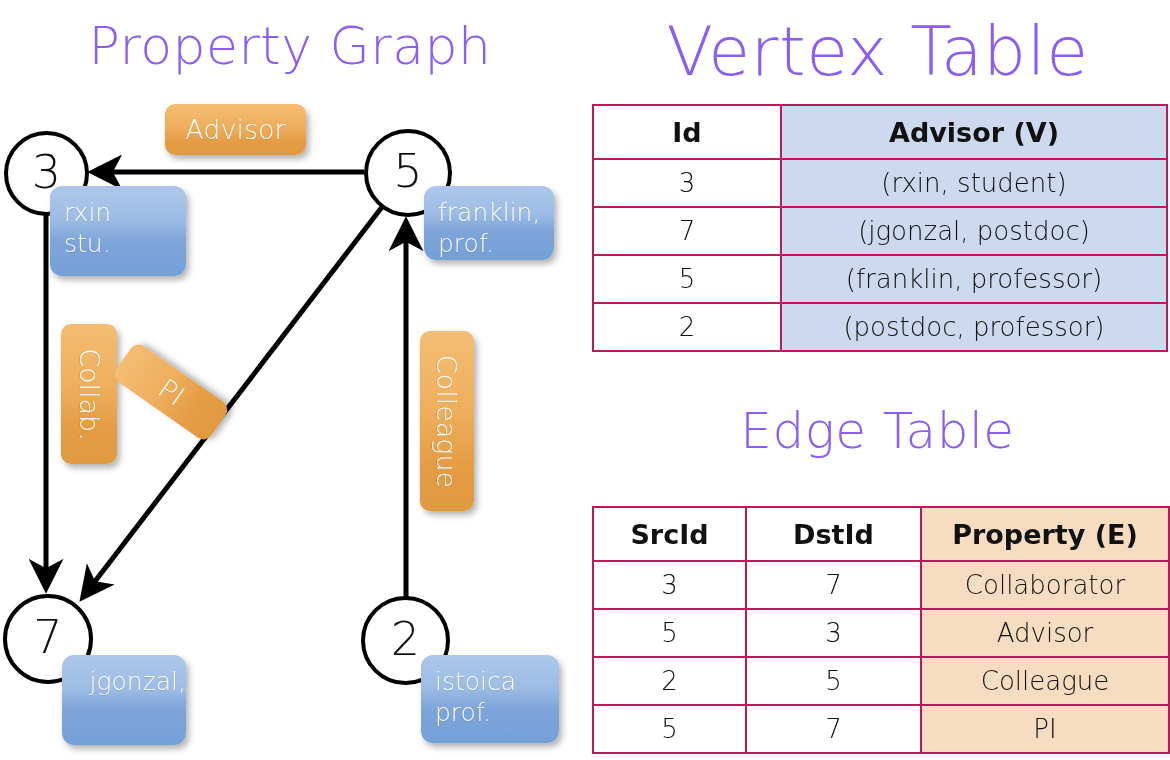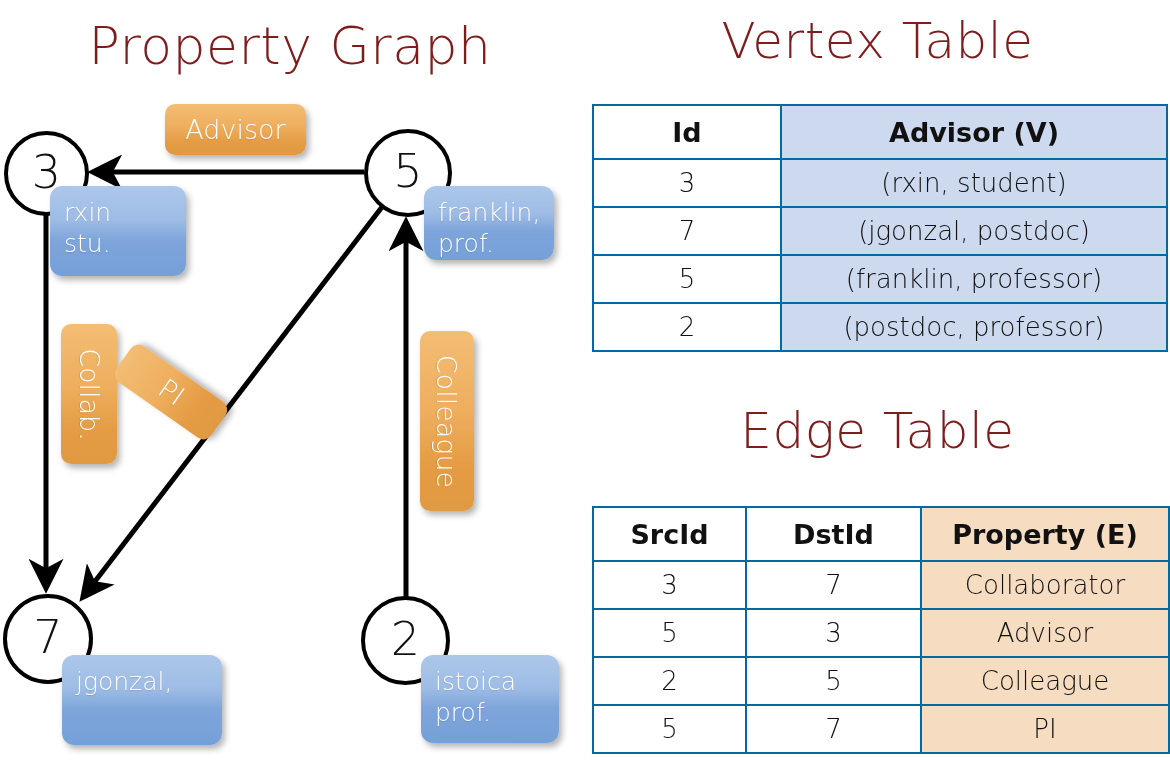--- a/index.html
+++ b/index.html
@@ -14,33 +14,33 @@
     overflow: hidden;
     font-family: "Liberation Sans", sans-serif;
     color: #000;
   }
 
   
   .title {
     position: absolute;
     font-family: "DejaVu Sans", sans-serif;
     font-weight: 300;
-    color: #7f1d1d;
+    color: #8b5cf6;
     white-space: nowrap;
     letter-spacing: 0.5px;
   }
   #title-property-graph {
     left: 0; top: 16px; width: 580px;
     text-align: center;
     font-size: 52px;
   }
   #title-vertex-table {
     left: 585px; top: 12px; width: 585px;
     text-align: center;
-    font-size: 50px;
+    font-size: 68px;
   }
   #title-edge-table {
     left: 585px; top: 402px; width: 585px;
     text-align: center;
     font-size: 50px;
   }
 
   
   #graph-panel {
     position: absolute;
@@ -124,21 +124,21 @@
   }
 
   
   .data-table {
     position: absolute;
     border-collapse: collapse;
     table-layout: fixed;
     background: #fff;
   }
   .data-table td, .data-table th {
-    border: 2px solid #0369a1;
+    border: 2px solid #be185d;
     font-family: "DejaVu Sans", sans-serif;
     font-weight: 300;
     font-size: 26px;
     text-align: center;
     color: #111;
     padding: 0;
     height: 46px;
     white-space: nowrap;
   }
   .data-table th {
@@ -195,21 +195,21 @@
     <span>5</span>
   </div>
   <div class="prop-box" style="left:424px; top:186px; width:130px; height:74px;">
     <span class="ln">franklin,</span>
     <span class="ln">prof.</span>
   </div>
 
   <div class="node-circle" style="left:3px; top:594px; width:90px; height:90px;">
     <span>7</span>
   </div>
-  <div class="prop-box" style="left:62px; top:655px; width:160px; height:90px;">
+  <div class="prop-box" style="left:62px; top:655px; width:124px; height:90px;text-align:right;">
     <span class="ln">jgonzal,</span>
   </div>
 
   <div class="node-circle" style="left:361px; top:596px; width:89px; height:89px;">
     <span>2</span>
   </div>
   <div class="prop-box" style="left:421px; top:655px; width:138px; height:88px;">
     <span class="ln">istoica</span>
     <span class="ln">prof.</span>
   </div>

